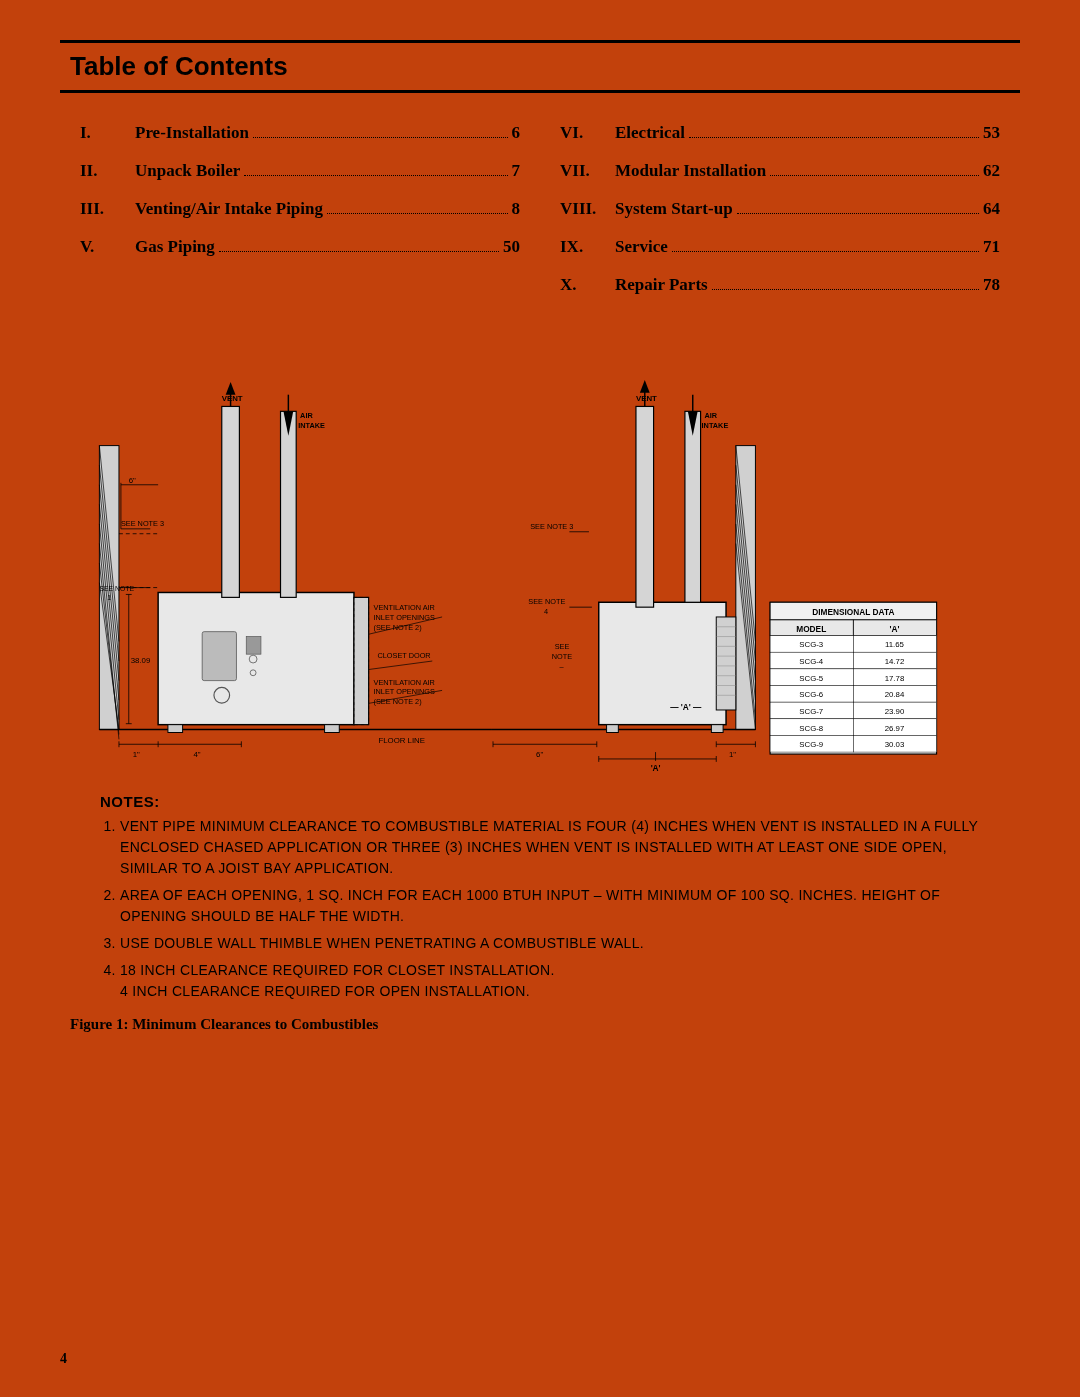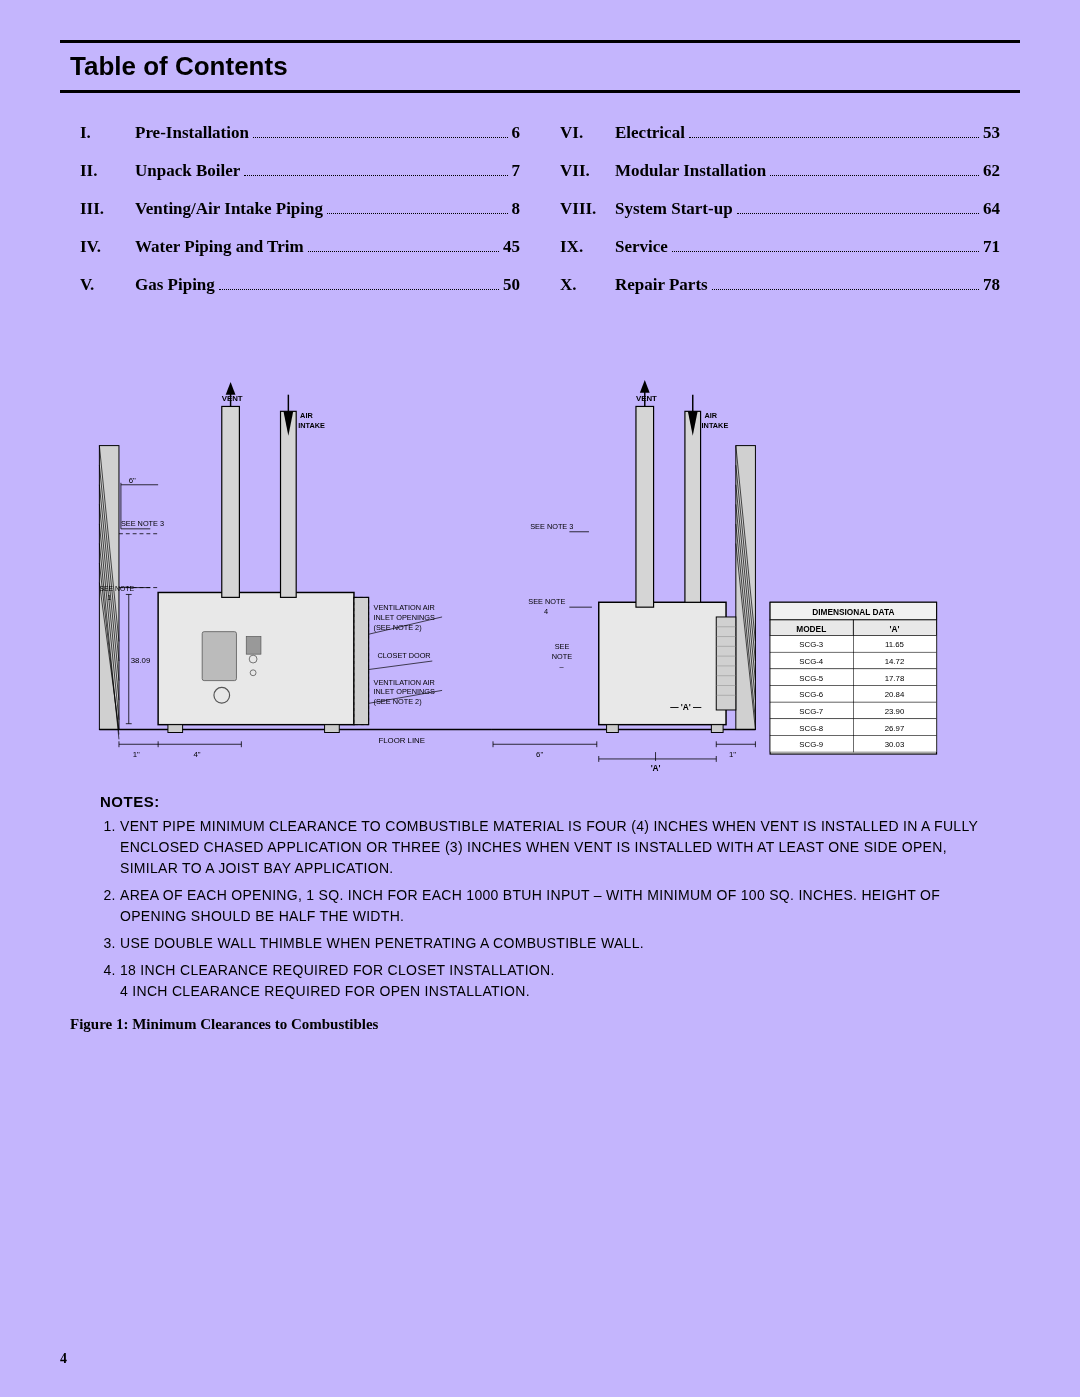--- a/index.html
+++ b/index.html
@@ -8,21 +8,21 @@
       font-family: 'Times New Roman', Times, serif;
       color: #000;
       width: 1080px;
       min-height: 1397px;
       padding: 0;
     }
 
     .page {
       width: 1080px;
       min-height: 1397px;
-      background: #c4b5fd;
+      background: #c2410c;
       padding: 40px 60px 40px 60px;
       position: relative;
     }
 
     
     .toc-header {
       border-top: 3px solid #000;
       border-bottom: 3px solid #000;
       padding: 8px 0 8px 10px;
       margin-bottom: 30px;
@@ -152,26 +152,20 @@
         <span class="roman">II.</span>
         <span class="title">Unpack Boiler</span>
         <span class="dots"></span>
         <span class="page-num">7</span>
       </div>
       <div class="toc-entry">
         <span class="roman">III.</span>
         <span class="title">Venting/Air Intake Piping</span>
         <span class="dots"></span>
         <span class="page-num">8</span>
-      </div>
-      <div class="toc-entry">
-        <span class="roman">IV.</span>
-        <span class="title">Water Piping and Trim</span>
-        <span class="dots"></span>
-        <span class="page-num">45</span>
       </div>
       <div class="toc-entry">
         <span class="roman">V.</span>
         <span class="title">Gas Piping</span>
         <span class="dots"></span>
         <span class="page-num">50</span>
       </div>
     </div>
 
     <div>

